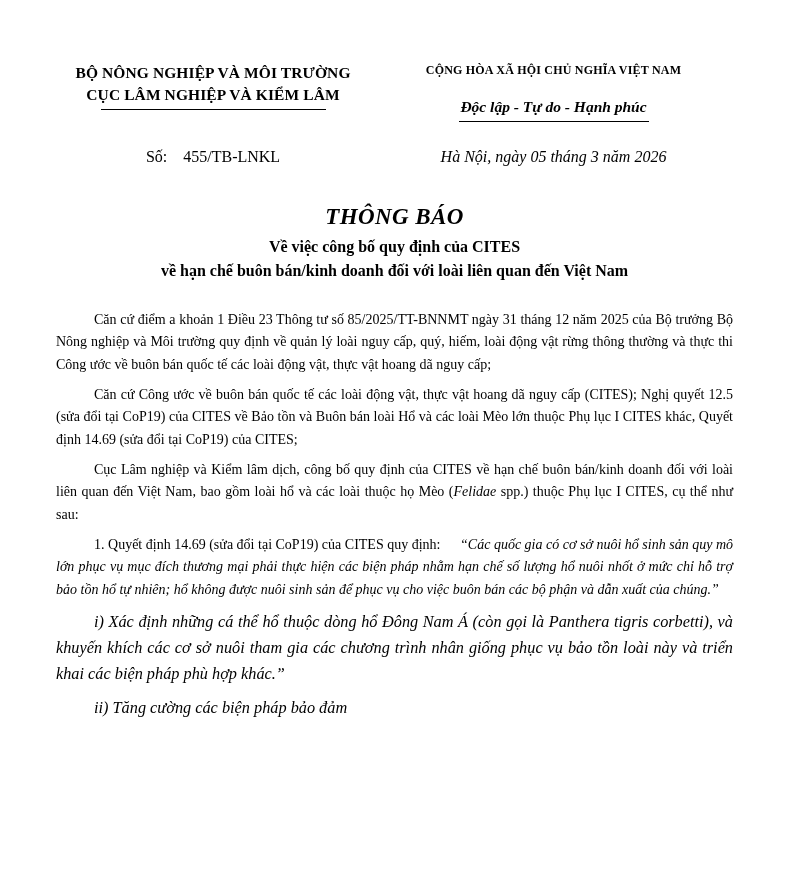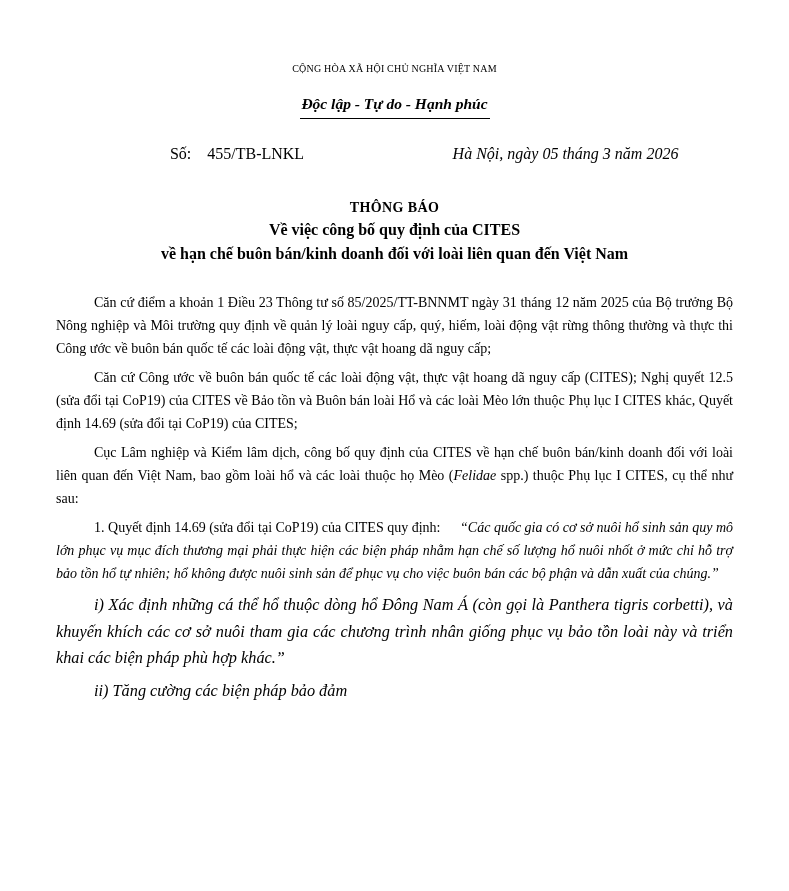--- a/index.html
+++ b/index.html
@@ -44,22 +44,22 @@
     letter-spacing: 0.1px;
     white-space: nowrap;
   }
   .hdr-line2 {
     font-size: 15.5px;
     font-weight: bold;
     letter-spacing: 0.1px;
     white-space: nowrap;
   }
   .hdr-right-1 {
-    font-size: 10px;
-    font-weight: normal;
+    font-size: 12px;
+    font-weight: bold;
     letter-spacing: 0.2px;
     white-space: nowrap;
   }
   .hdr-right-2 {
     font-size: 15.5px;
     font-weight: bold;
     font-style: italic;
     margin-top: 17px;
     white-space: nowrap;
   }
@@ -73,44 +73,45 @@
     width: 190px;
     height: 1px;
     background: #000;
     margin: 3px auto 0 auto;
   }
   .numline {
     display: flex;
     flex-direction: row;
     align-items: baseline;
     margin-top: 26px;
-    padding: 0 54px 0 78px;
+    padding: 0 54px 0 54px;
     box-sizing: border-box;
   }
   .numline-left {
     width: 318px;
     text-align: center;
     font-size: 16px;
   }
   .numline-left .lbl { margin-right: 16px; }
   .numline-right {
     flex: 1;
     text-align: center;
     font-size: 16px;
     font-style: italic;
   }
   .title-block {
     margin-top: 34px;
     text-align: center;
     line-height: 1.5;
   }
   .title-main {
-    font-size: 14px;
+    font-size: 23px;
     font-weight: bold;
     letter-spacing: 0.4px;
+    font-style: italic;
   }
   .title-sub {
     font-size: 16px;
     font-weight: bold;
   }
   .body-block {
     padding: 0 56px 0 56px;
     box-sizing: border-box;
     margin-top: 26px;
   }
@@ -134,20 +135,25 @@
     line-height: 1.62;
     font-style: italic;
   }
 </style>
 </head>
 <body>
 
 <div class="page">
 
   <div class="header">
+    <div class="header-left">
+      <div class="hdr-line1">BỘ NÔNG NGHIỆP VÀ MÔI TRƯỜNG</div>
+      <div class="hdr-line2">CỤC LÂM NGHIỆP VÀ KIỂM LÂM</div>
+      <div class="hdr-underline-left"></div>
+    </div>
     <div class="header-right">
       <div class="hdr-right-1">CỘNG HÒA XÃ HỘI CHỦ NGHĨA VIỆT NAM</div>
       <div class="hdr-right-2">Độc lập - Tự do - Hạnh phúc</div>
       <div class="hdr-underline-right"></div>
     </div>
   </div>
 
   <div class="numline">
     <div class="numline-left">
       <span class="lbl">Số:</span><span>455</span><span>/TB-LNKL</span>

